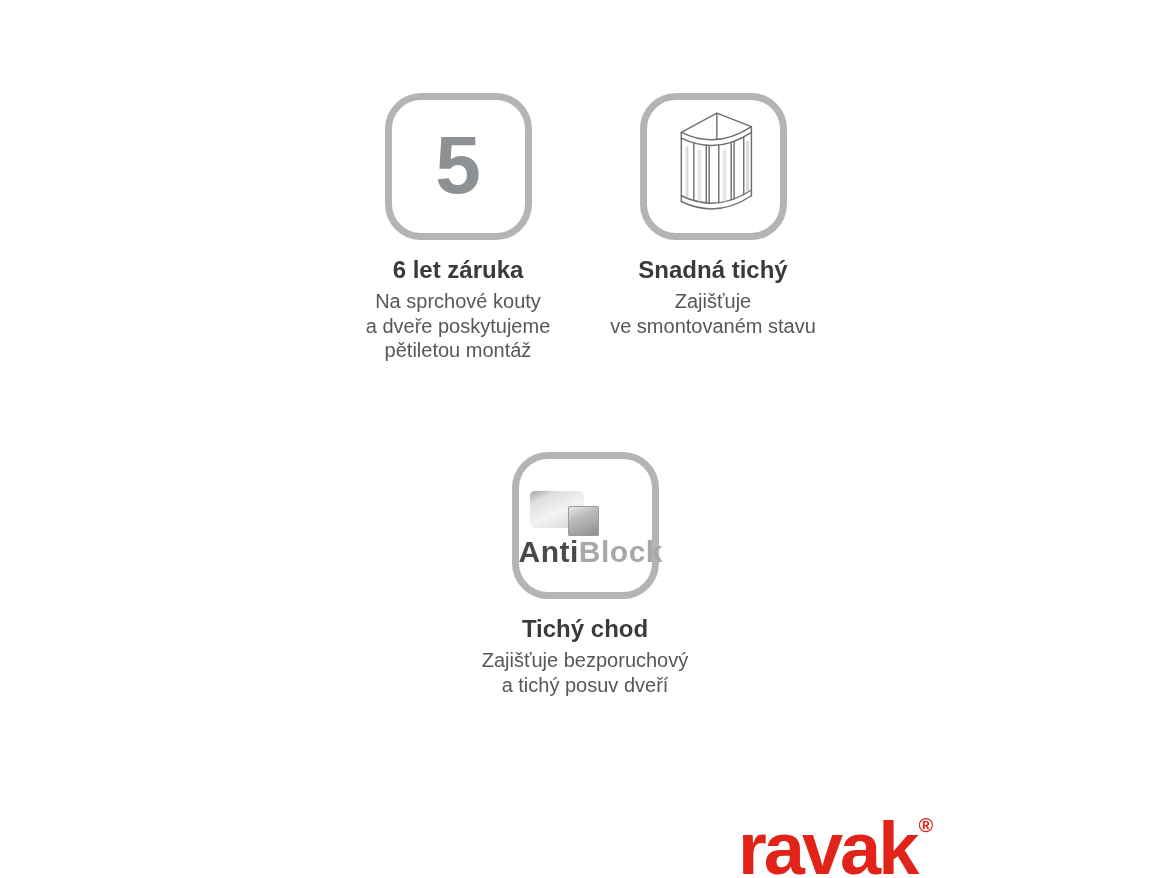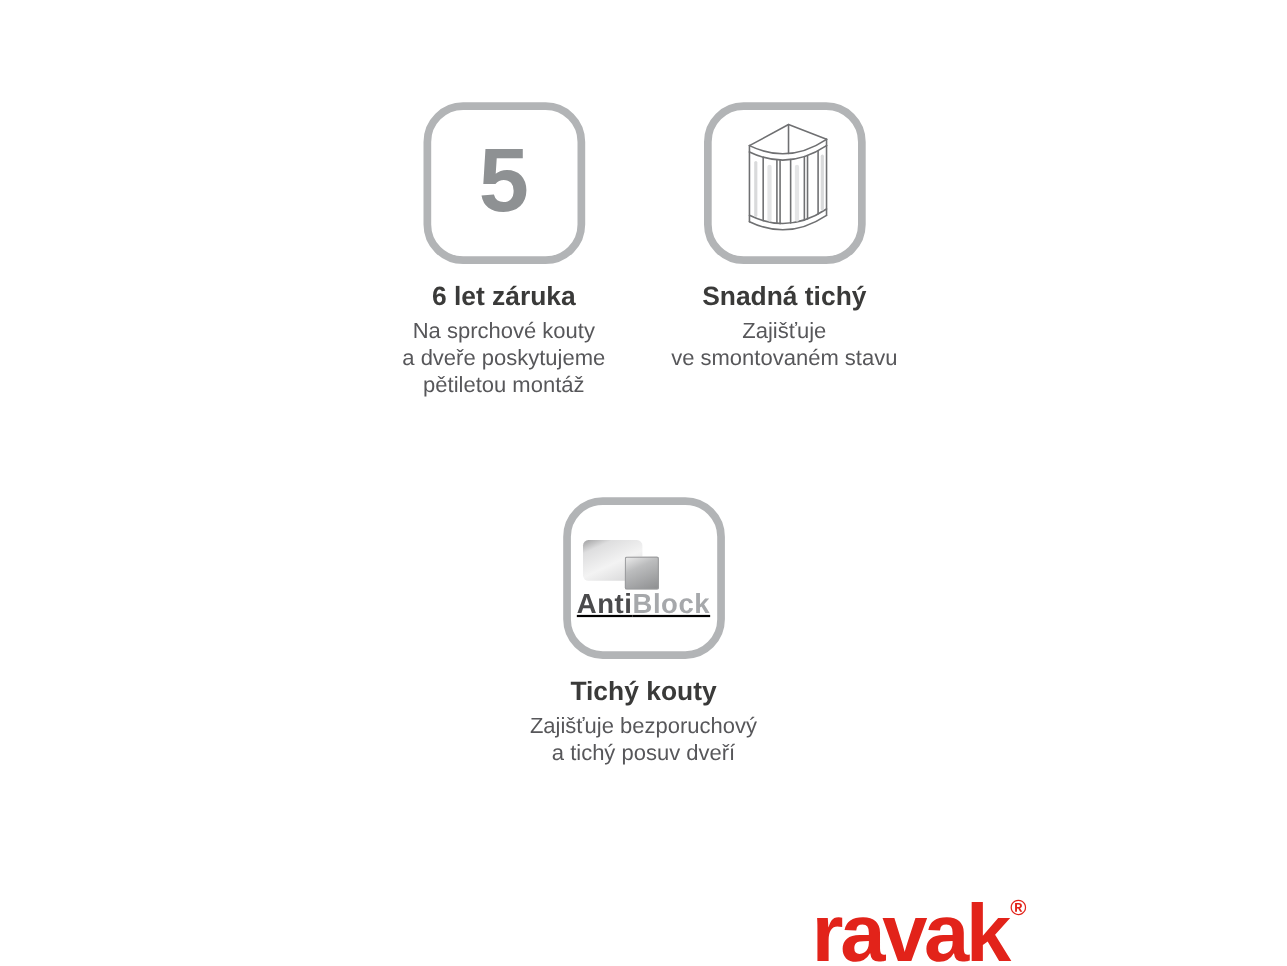--- a/index.html
+++ b/index.html
@@ -83,26 +83,25 @@
     left: 38px; top: 15px;
     width: 31px; height: 30px;
     border-radius: 2px;
     background: linear-gradient(155deg, #efefef 0%, #bcbdbe 35%, #8c8d8f 100%);
     box-shadow: 0 0 0 1px #9a9b9d inset;
   }
   .ab-label {
     position: absolute;
     left: 0; right: 0;
     top: 76px;
-    text-align: center;
-    font-size: 25px;
+    text-align: right;
+    font-size: 30px;
     font-weight: 600;
     letter-spacing: 0.5px;
     white-space: nowrap;
-    text-decoration: underline;
   }
   .ab-dark  { color: #4a4a4c; }
   .ab-light { color: #a6a8ab; }
 
   
   .logo {
     position: absolute;
     left: 738px;
     top: 812px;
     width: 260px;
@@ -179,21 +178,21 @@
   <section class="feature" id="f-quiet">
     <div class="badge">
       <div class="ab-squares">
         <span class="sq-light"></span>
         <span class="sq-dark"></span>
       </div>
       <div class="ab-label">
         <span class="ab-dark">Anti</span><span class="ab-light">Block</span>
       </div>
     </div>
-    <h3 class="feature-title">Tichý kouty</h3>
+    <h3 class="feature-title">Tichý chod</h3>
     <p class="feature-line">Zajišťuje bezporuchový</p>
     <p class="feature-line">a tichý posuv dveří</p>
   </section>
 
   <div class="logo">
     <span class="logo-text">ravak</span><sup class="logo-reg">®</sup>
   </div>
 
 </div>
 

